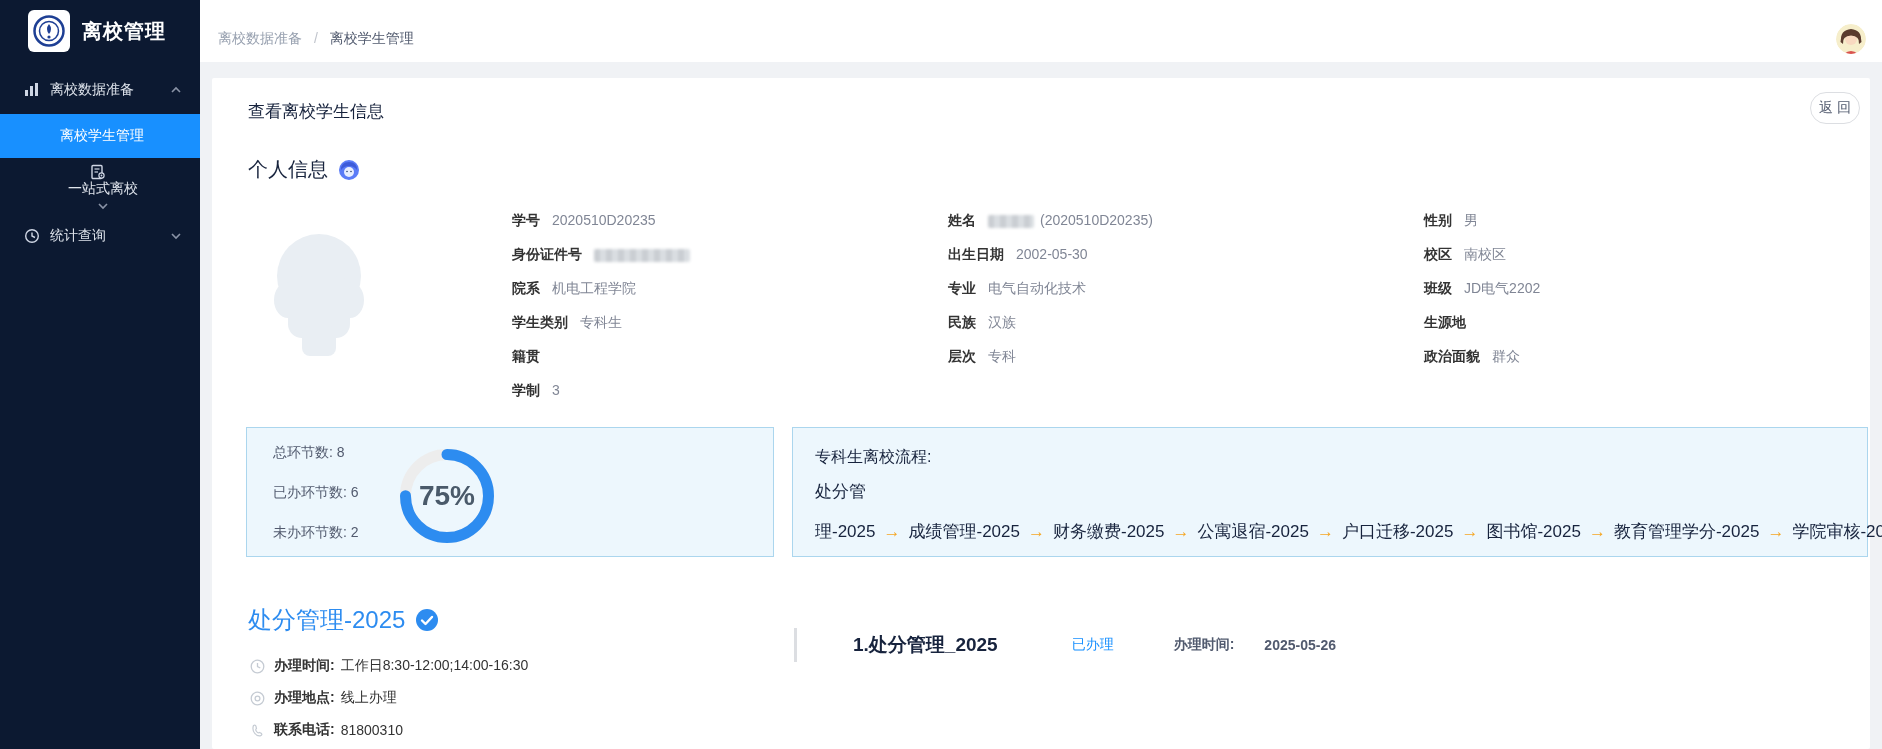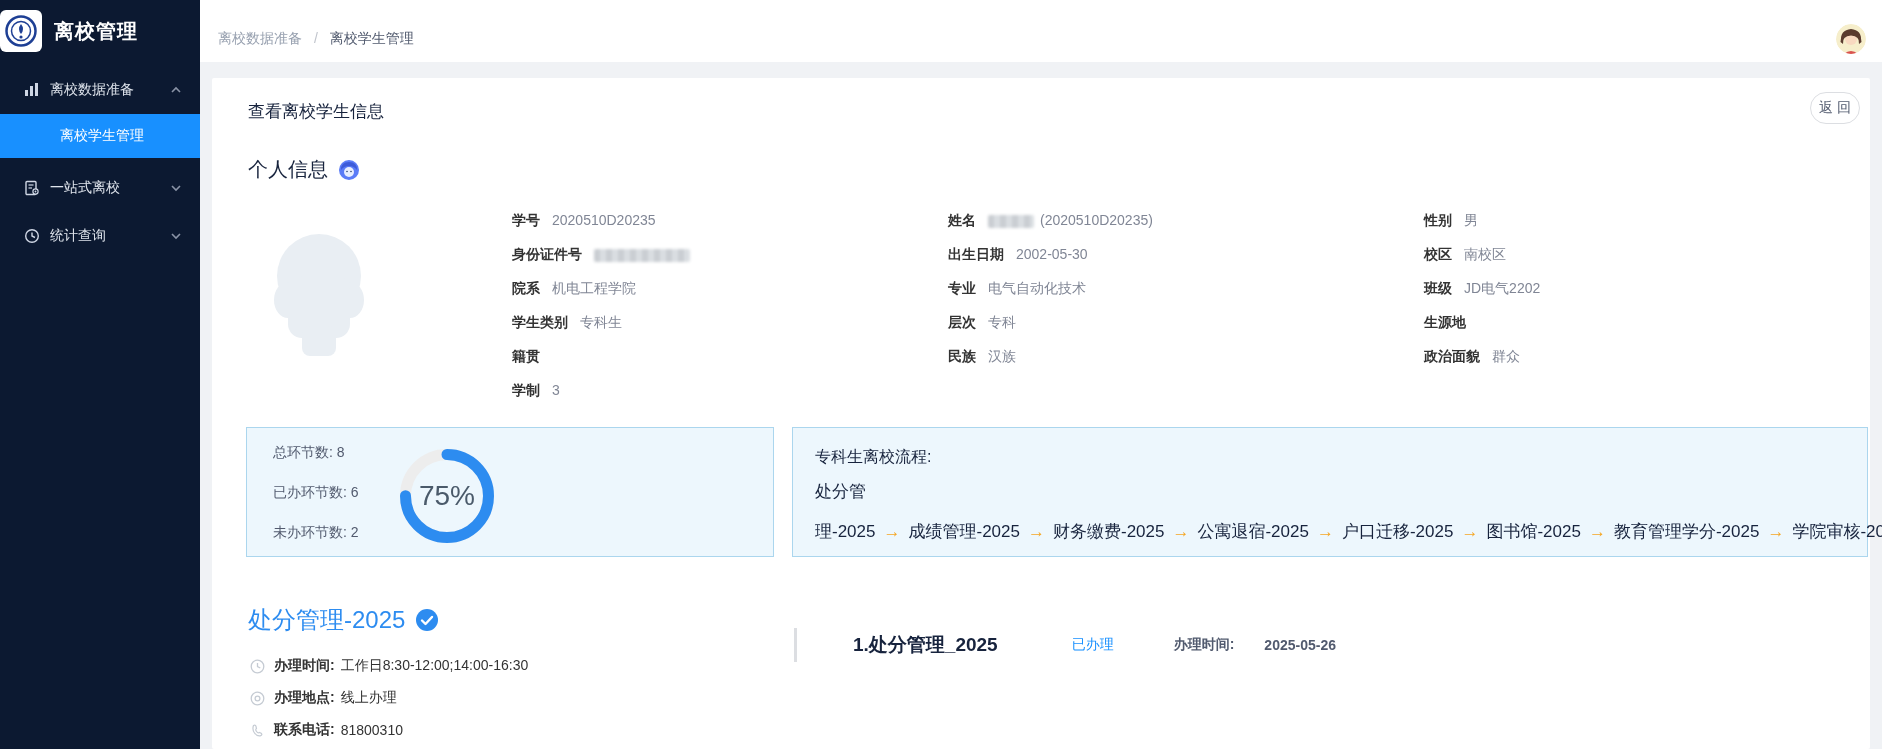--- a/index.html
+++ b/index.html
@@ -2,21 +2,21 @@
 <html><head>
 <meta charset="utf-8">
 <style>
   * { margin:0; padding:0; box-sizing:border-box; }
   html,body { width:1882px; height:749px; overflow:hidden;
     font-family:"Liberation Sans", sans-serif; background:#f0f2f5; }
 
   
   .sidebar { position:absolute; left:0; top:0; width:200px; height:749px;
     background:#0c1931; z-index:5; }
-  .logo-row { display:flex; align-items:center; height:62px; padding-left:0; }
+  .logo-row { display:flex; align-items:center; height:62px; padding-left:28px; }
   .logo-box { width:42px; height:42px; background:#fff; border-radius:6px;
     display:flex; align-items:center; justify-content:center; }
   .app-title { color:#fff; font-size:20px; font-weight:bold; margin-left:12px; letter-spacing:1px; }
   .menu { margin-top:4px; }
   .menu-item { height:48px; display:flex; align-items:center; padding:0 18px 0 24px;
     color:#dfe4ec; font-size:14px; cursor:pointer; }
   .mi-icon { width:16px; height:16px; margin-right:10px; display:inline-flex; flex:none; }
   .mi-label { flex:1; }
   .chev { width:12px; height:12px; display:inline-flex; }
   .menu-sub { height:44px; display:flex; align-items:center; padding-left:60px;
@@ -58,21 +58,21 @@
   .redact.nm { width:46px; }
   .col1 { left:300px; } .col2 { left:736px; } .col3 { left:1212px; }
 
   
   .stats-box { position:absolute; left:34px; top:349px; width:528px; height:130px;
     background:#edf7fd; border:1px solid #abd6ee; }
   .stats-lines { position:absolute; left:26px; top:4px; font-size:14px; color:#515a6e; }
   .stats-lines div { height:40px; line-height:40px; }
   .ring-wrap { position:absolute; left:153px; top:21px; width:94px; height:94px; }
   .pct { position:absolute; left:0; top:0; width:94px; height:94px; display:flex;
-    align-items:center; justify-content:center; font-size:28px; color:#4a5a6a; }
+    align-items:center; justify-content:center; font-size:28px; color:#4a5a6a;font-weight:bold; }
 
   .flow-box { position:absolute; left:580px; top:349px; width:1076px; height:130px;
     background:#edf7fd; border:1px solid #abd6ee; padding:14px 4px 0 22px; }
   .flow-title { font-size:16px; color:#17233d; height:30px; line-height:30px; }
   .flow-steps { font-size:17px; color:#17233d; line-height:40px; }
   .flow-pair { white-space:nowrap; }
   .flow-arrow { color:#f5a623; font-weight:bold; margin:0 8px; }
 
   
   .step-title-row { position:absolute; left:36px; top:526px; display:flex; align-items:center; }
@@ -119,21 +119,21 @@
       <span class="mi-label">离校数据准备</span>
       <span class="chev">
         <svg width="12" height="12" viewBox="0 0 12 12">
             <polyline points="2,8 6,4 10,8" fill="none" stroke="#8a93a6" stroke-width="1.6"></polyline>
           </svg>
       </span>
     </div>
     <div class="menu-sub active">
       <span>离校学生管理</span>
     </div>
-    <div class="menu-item" style="margin-top:6px;">
+    <div class="menu-item" style="margin-top:6px;flex-direction:column;">
       <span class="mi-icon">
         <svg width="16" height="16" viewBox="0 0 16 16">
           <rect x="2" y="1.5" width="10" height="13" rx="1" fill="none" stroke="#cfd6e4" stroke-width="1.4"></rect>
           <line x1="4.5" y1="5" x2="9.5" y2="5" stroke="#cfd6e4" stroke-width="1.2"></line>
           <line x1="4.5" y1="8" x2="8" y2="8" stroke="#cfd6e4" stroke-width="1.2"></line>
           <circle cx="11.5" cy="11.5" r="2.6" fill="#0c1931" stroke="#cfd6e4" stroke-width="1.2"></circle>
           <circle cx="11.5" cy="11.5" r="0.9" fill="#cfd6e4"></circle>
         </svg>
       </span>
       <span class="mi-label">一站式离校</span>
@@ -212,22 +212,22 @@
       <div class="info-row"><span class="lbl">院系</span><span class="val">机电工程学院</span></div>
       <div class="info-row"><span class="lbl">学生类别</span><span class="val">专科生</span></div>
       <div class="info-row"><span class="lbl">籍贯</span><span class="val"></span></div>
       <div class="info-row"><span class="lbl">学制</span><span class="val">3</span></div>
     </div>
 
     <div class="info-col col2">
       <div class="info-row"><span class="lbl">姓名</span><span class="redact nm"></span><span class="val">(2020510D20235)</span></div>
       <div class="info-row"><span class="lbl">出生日期</span><span class="val">2002-05-30</span></div>
       <div class="info-row"><span class="lbl">专业</span><span class="val">电气自动化技术</span></div>
+      <div class="info-row"><span class="lbl">民族</span><span class="val">汉族</span></div>
       <div class="info-row"><span class="lbl">层次</span><span class="val">专科</span></div>
-      <div class="info-row"><span class="lbl">民族</span><span class="val">汉族</span></div>
     </div>
 
     <div class="info-col col3">
       <div class="info-row"><span class="lbl">性别</span><span class="val">男</span></div>
       <div class="info-row"><span class="lbl">校区</span><span class="val">南校区</span></div>
       <div class="info-row"><span class="lbl">班级</span><span class="val">JD电气2202</span></div>
       <div class="info-row"><span class="lbl">生源地</span><span class="val"></span></div>
       <div class="info-row"><span class="lbl">政治面貌</span><span class="val">群众</span></div>
     </div>
 

